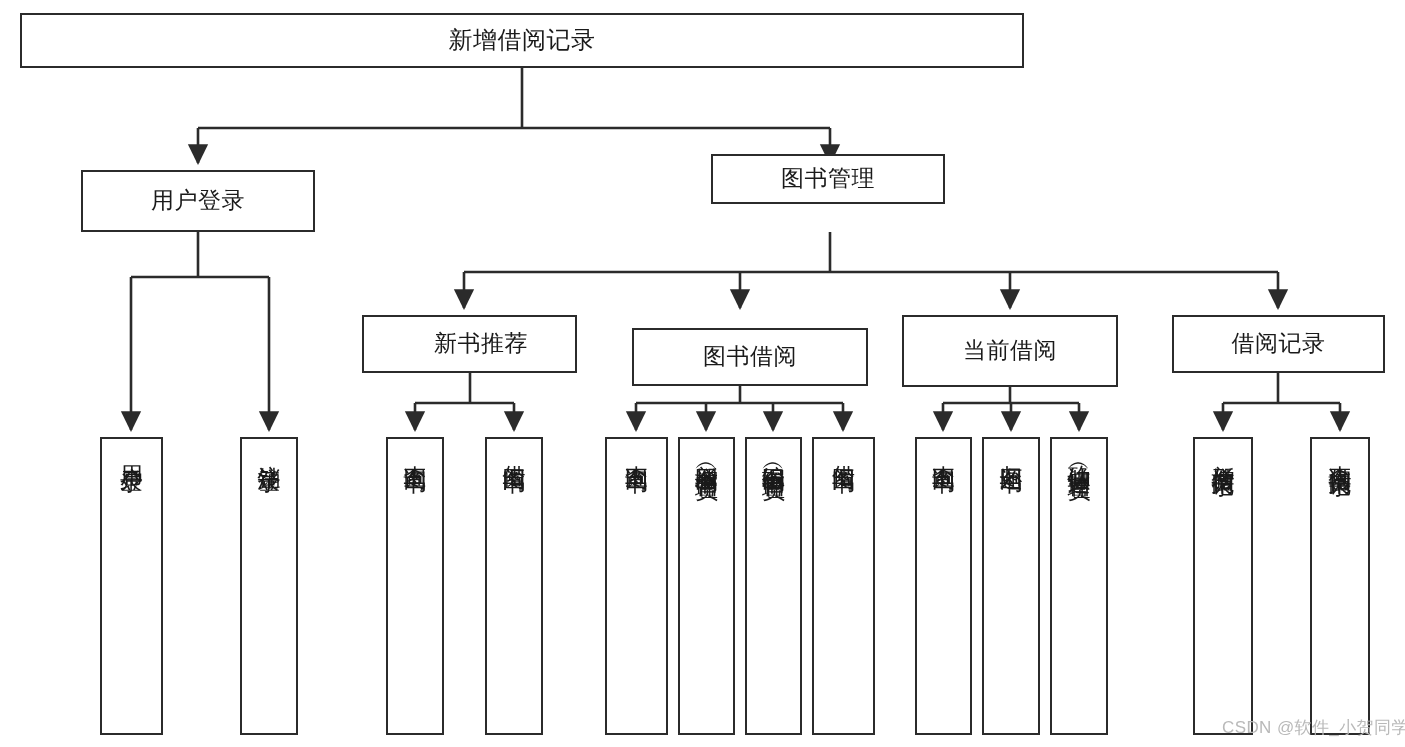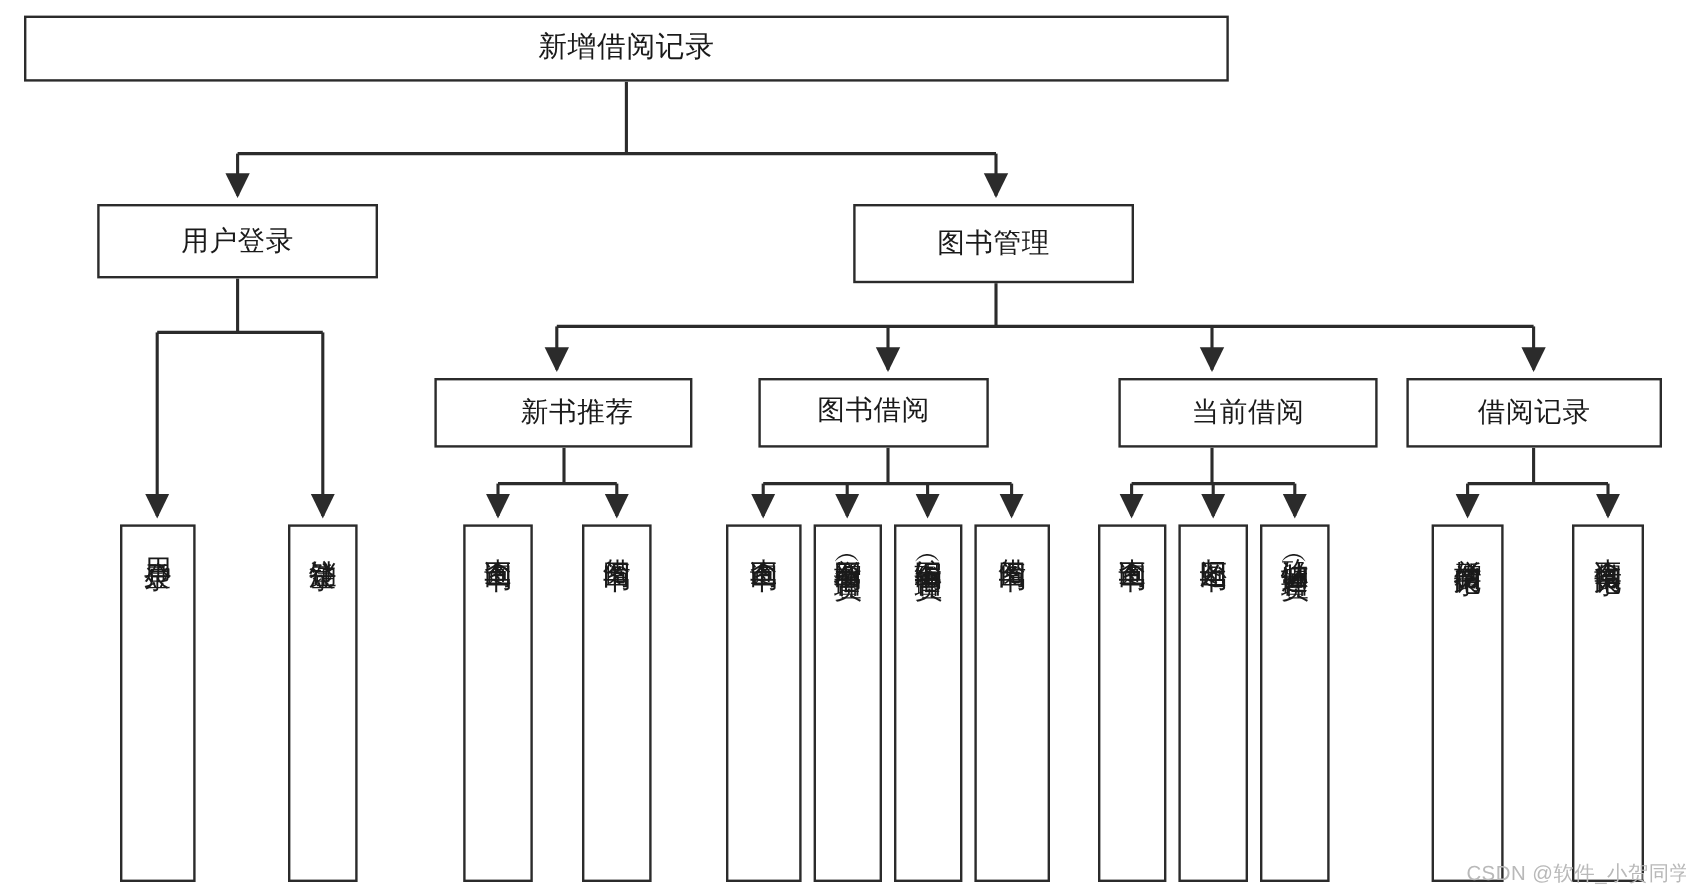--- a/index.html
+++ b/index.html
@@ -127,31 +127,31 @@
     </g>
   </svg>
 
   <div class="node horiz root" style="left:20px; top:13px; width:1004px; height:55px;">
     <span class="label">新增借阅记录</span>
   </div>
 
   <div class="node horiz" style="left:81px; top:170px; width:234px; height:62px;">
     <span class="label">用户登录</span>
   </div>
-  <div class="node horiz" style="left:711px; top:170px; width:234px; height:66px;">
+  <div class="node horiz" style="left:711px; top:154px; width:234px; height:50px;">
     <span class="label">图书管理</span>
   </div>
 
   <div class="node horiz" style="left:362px; top:315px; width:215px; height:58px;padding-left:23px;">
     <span class="label">新书推荐</span>
   </div>
-  <div class="node horiz" style="left:632px; top:315px; width:192px; height:58px;font-family:Liberation Mono, monospace;">
+  <div class="node horiz" style="left:632px; top:328px; width:236px; height:58px;">
     <span class="label">图书借阅</span>
   </div>
-  <div class="node horiz" style="left:902px; top:315px; width:216px; height:58px;margin-left:30px;">
+  <div class="node horiz" style="left:902px; top:315px; width:216px; height:72px;">
     <span class="label">当前借阅</span>
   </div>
   <div class="node horiz" style="left:1172px; top:315px; width:213px; height:58px;">
     <span class="label">借阅记录</span>
   </div>
 
   <div class="node leaf" style="left:100px; top:437px; width:63px; height:298px;">
     <span class="label">用户登录</span>
   </div>
   <div class="node leaf" style="left:240px; top:437px; width:58px; height:298px;">

